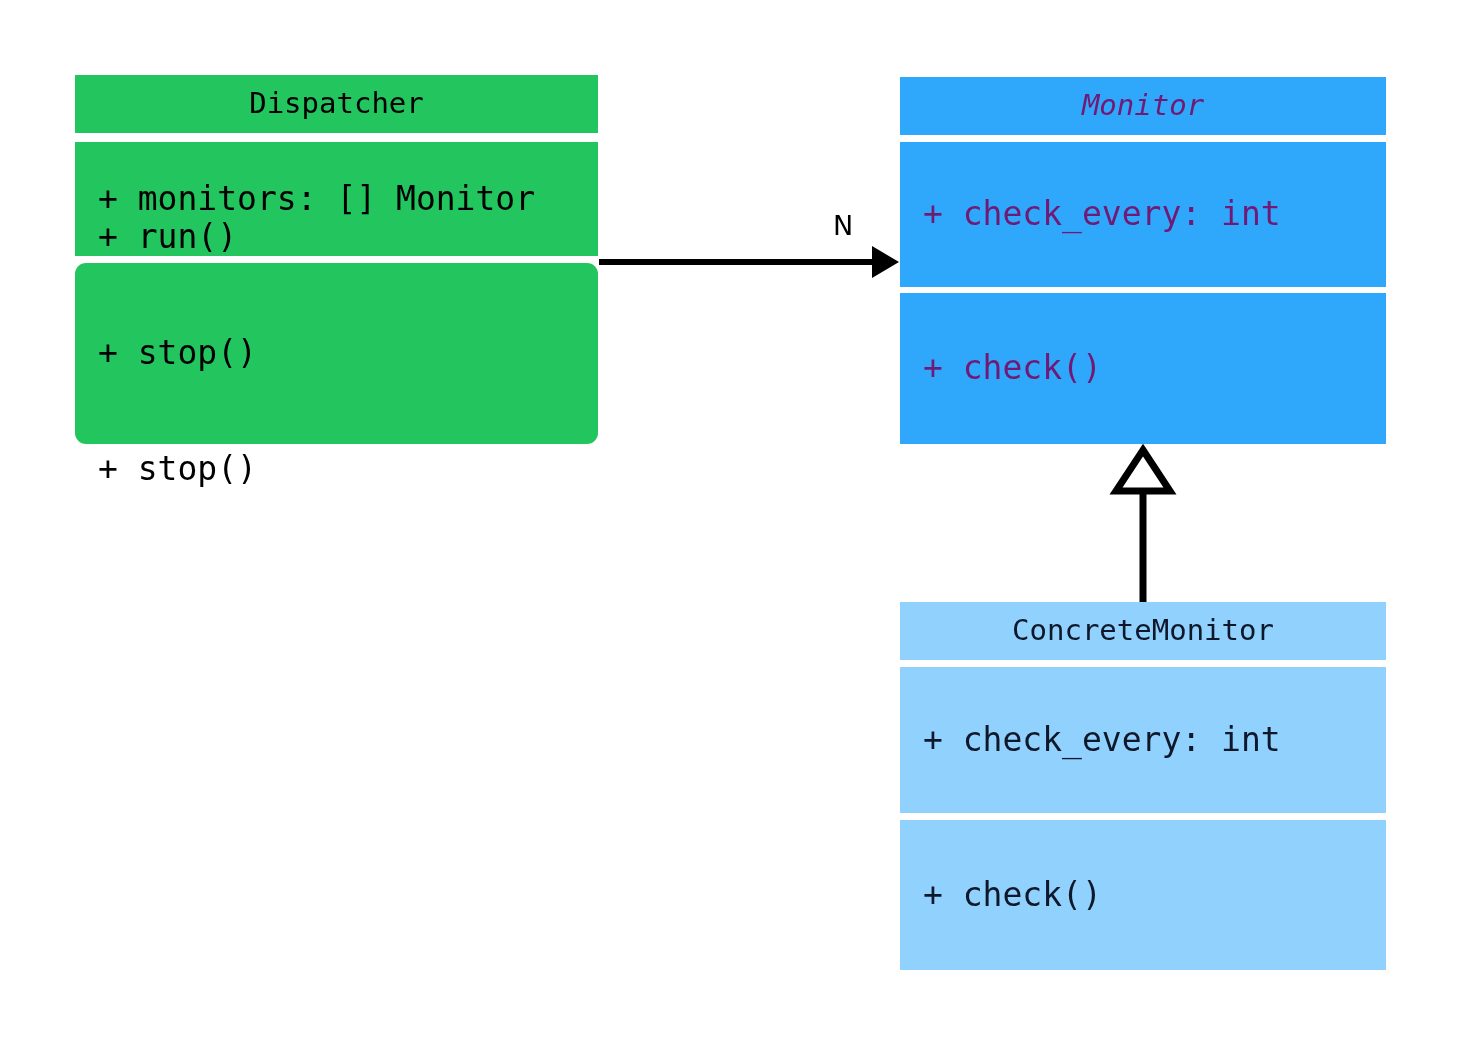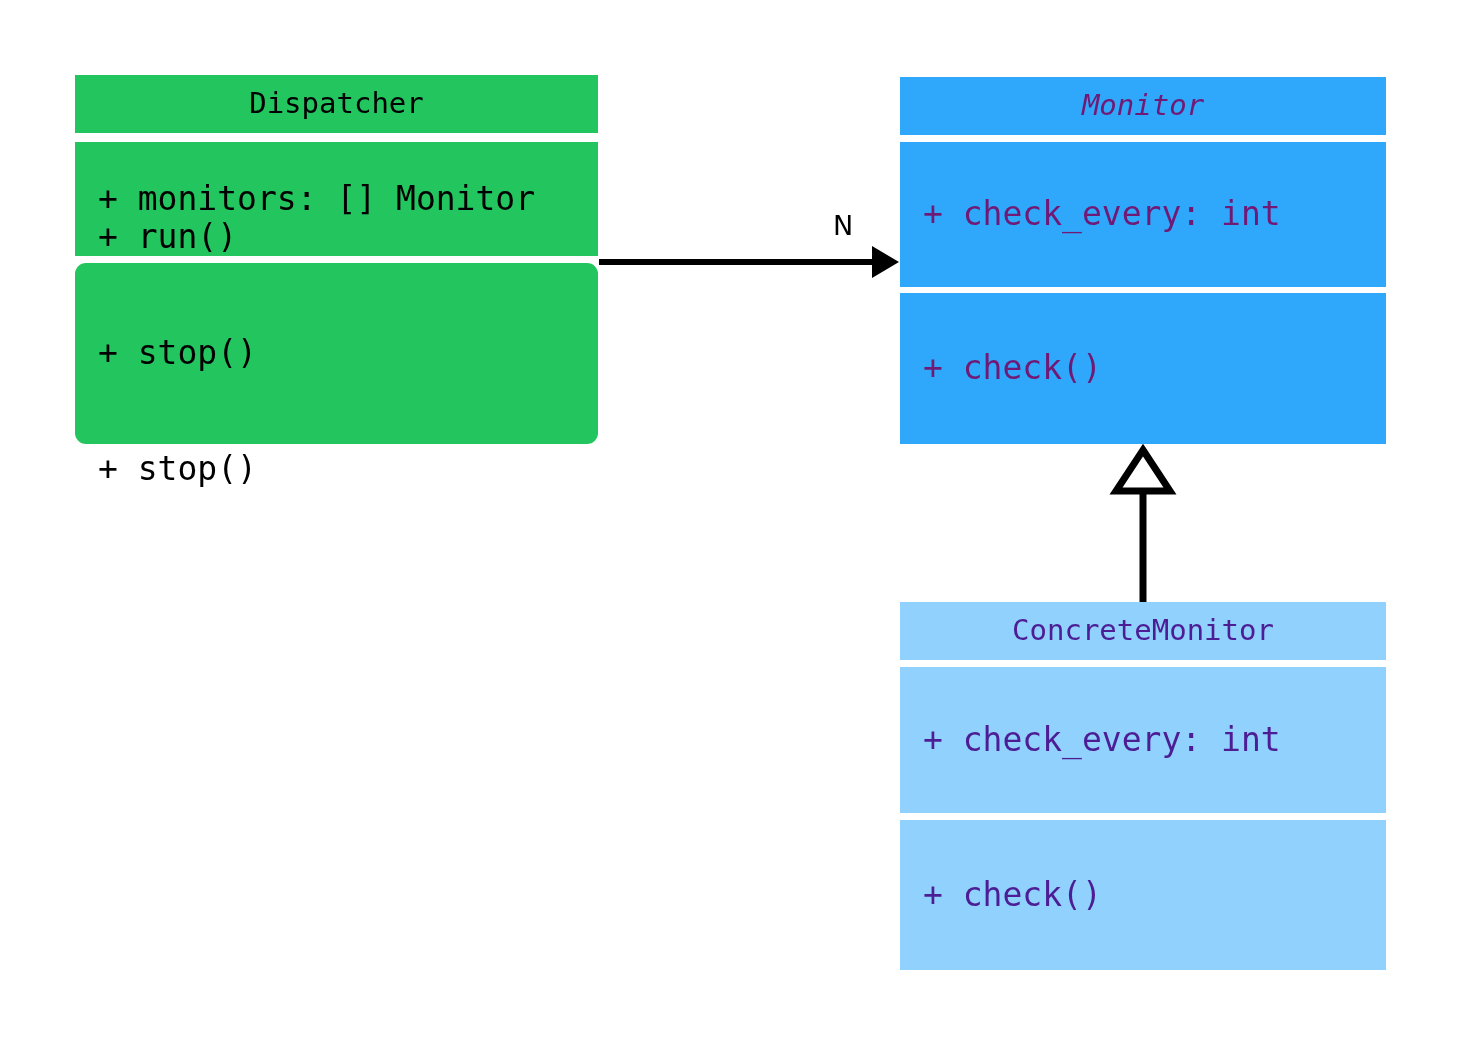--- a/index.html
+++ b/index.html
@@ -58,21 +58,21 @@
 
   
   .cls-monitor .uml-compartment { background: #2fa8fc; }
   .cls-monitor .uml-header,
   .cls-monitor .uml-members { color: #701a75; }
   .cls-monitor .uml-header { font-style: italic; }
 
   
   .cls-concrete .uml-compartment { background: #90d1fd; }
   .cls-concrete .uml-header,
-  .cls-concrete .uml-members { color: #4c1d95; }
+  .cls-concrete .uml-members { color: #0f172a; }
 
   
   .edge-layer {
     position: absolute;
     left: 0;
     top: 0;
     width: 1463px;
     height: 1048px;
     pointer-events: none;
   }

